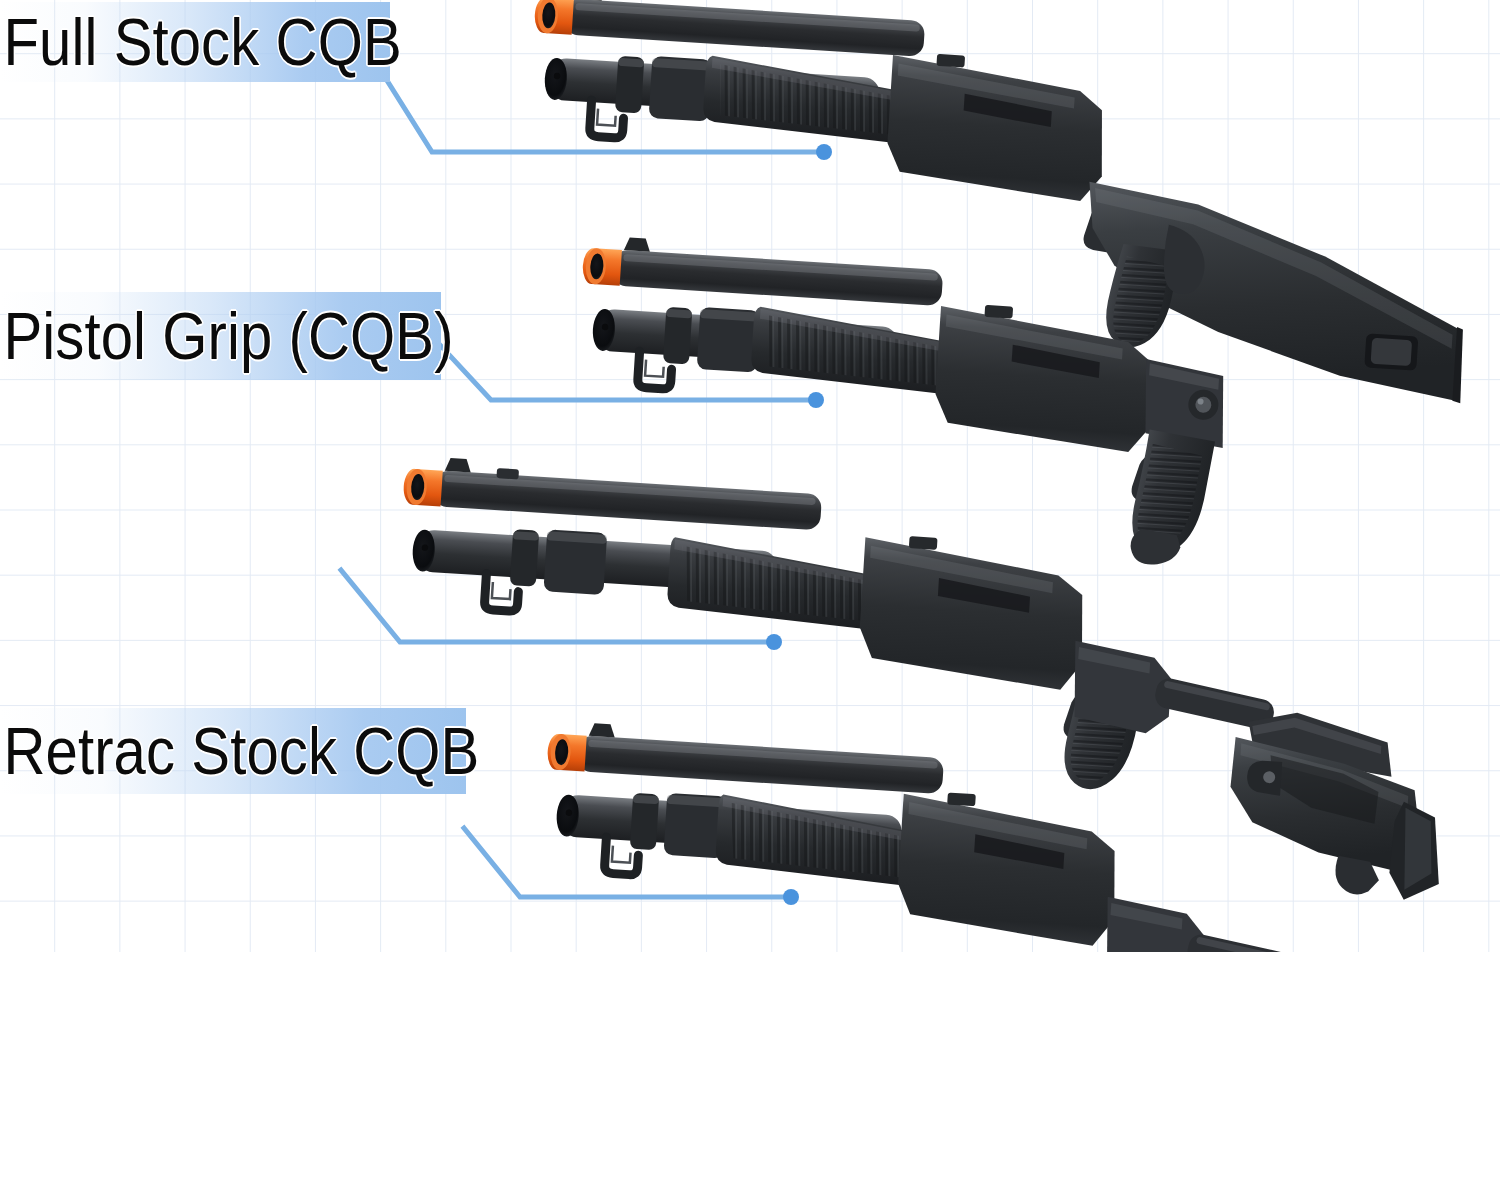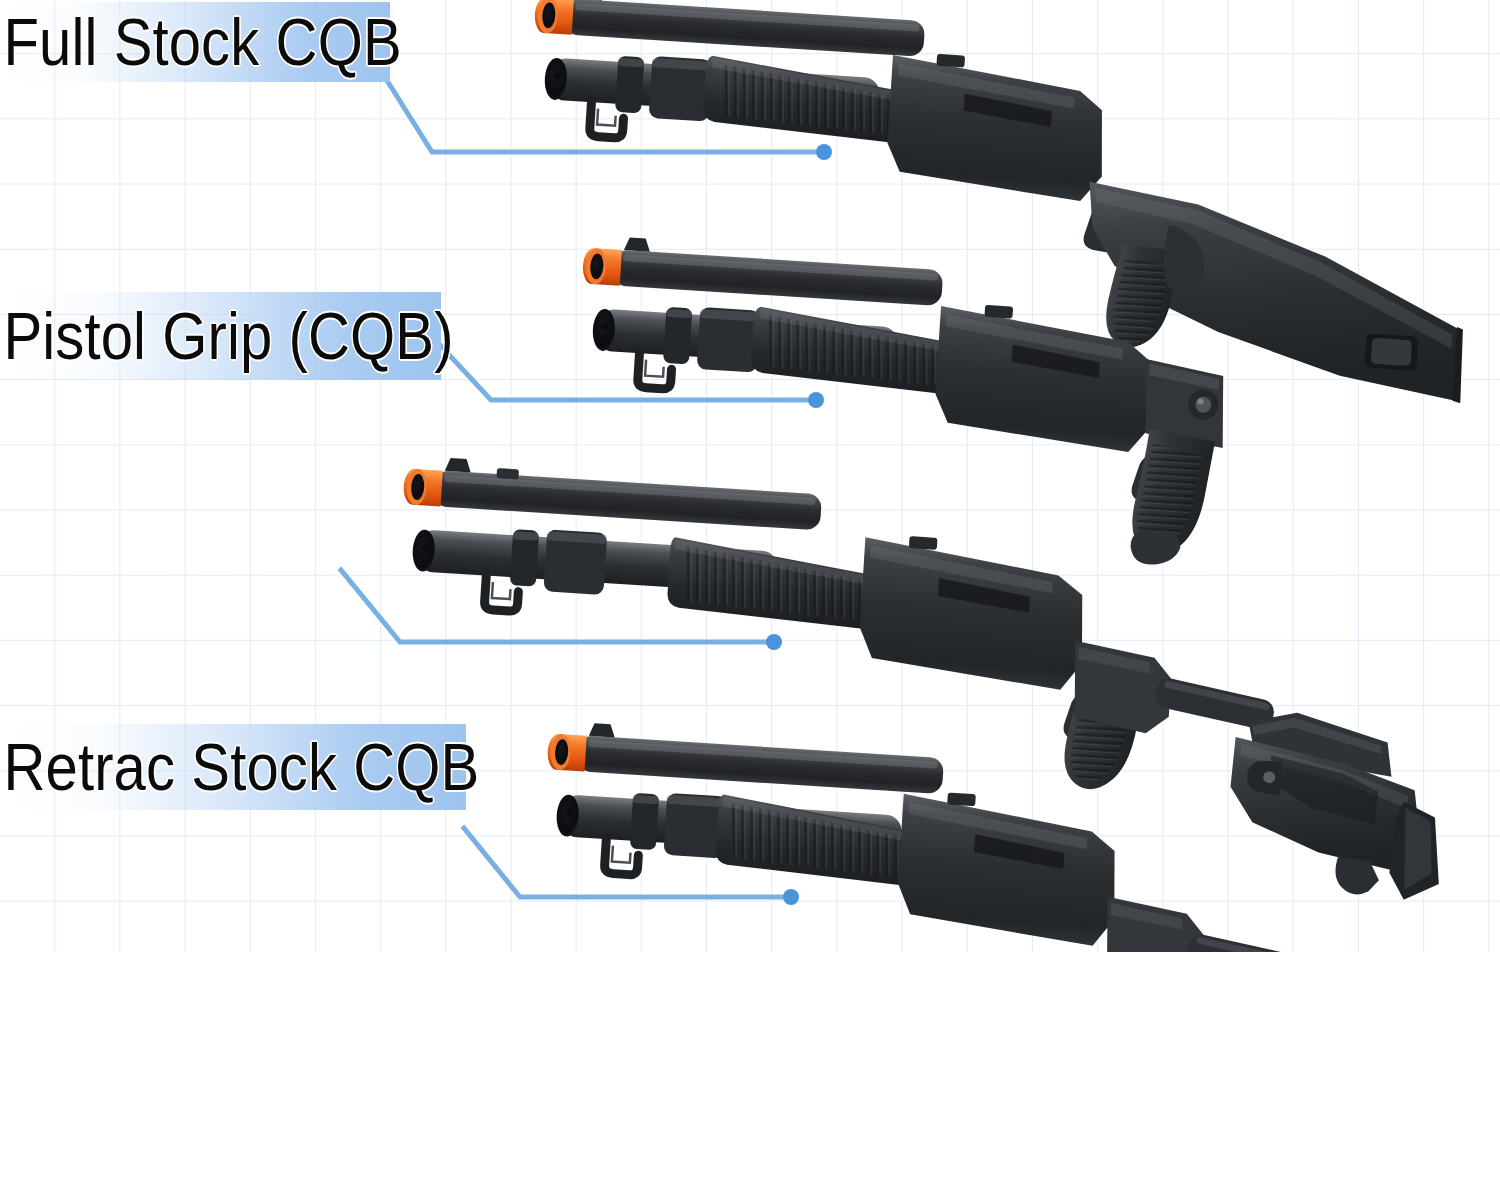--- a/index.html
+++ b/index.html
@@ -77,21 +77,21 @@
        0 1.6px 0 #fff, 0 -1.6px 0 #fff,
        1.2px 1.2px 0 #fff, -1.2px 1.2px 0 #fff,
        1.2px -1.2px 0 #fff, -1.2px -1.2px 0 #fff;
   }
   #label-1{ left:0px;  top:2px;   width:390px; height:80px; }
   #label-1 .txt{ font-size:66px; padding-left:4px; }
   #label-2{ left:0px;  top:256px; width:441px; height:88px;margin-top:36px; }
   #label-2 .txt{ font-size:66px; padding-left:4px; }
   #label-3{ left:0px;  top:482px; width:343px; height:88px; }
   #label-3 .txt{ font-size:66px; padding-left:4px; }
-  #label-4{ left:0px;  top:724px; width:466px; height:86px;text-align:right; }
+  #label-4{ left:0px;  top:708px; width:466px; height:86px;text-align:right; }
   #label-4 .txt{ font-size:66px; padding-left:4px; }
 </style>
 </head>
 <body>
 
 <div id="stage">
 
   <div id="grid"></div>
 
   <svg class="gun-layer" viewBox="0 0 1500 1182">

